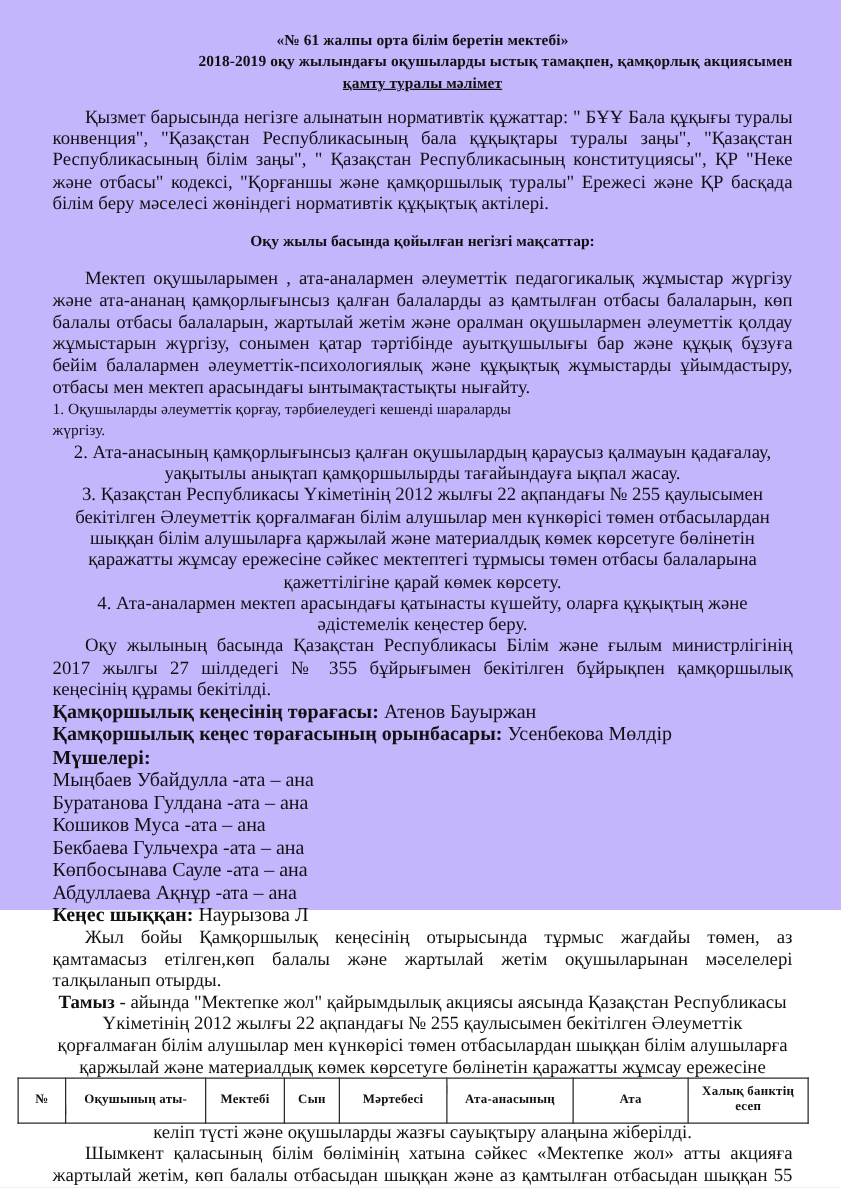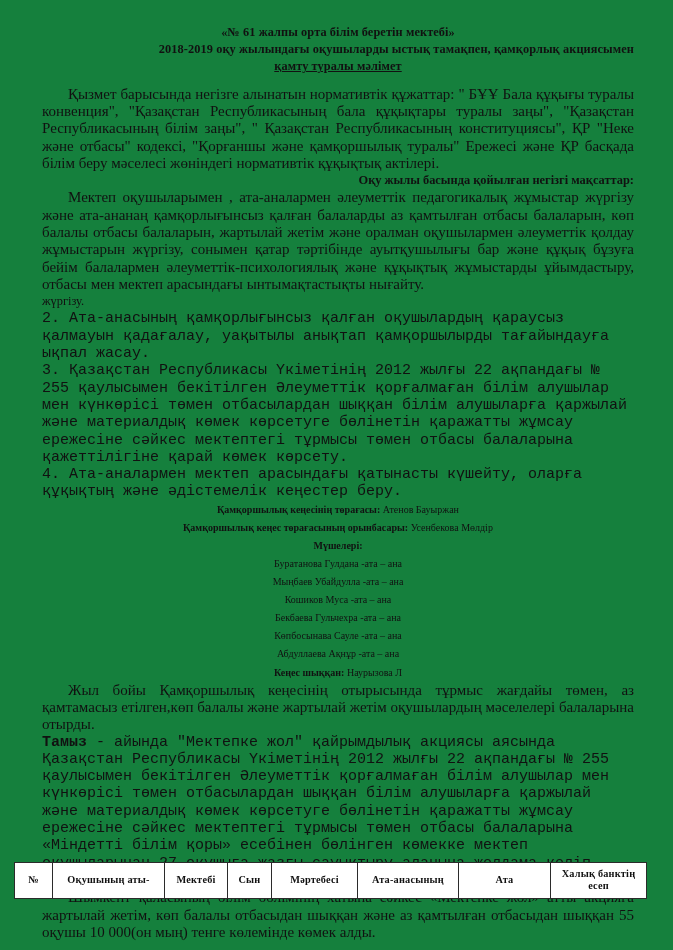--- a/index.html
+++ b/index.html
@@ -10,24 +10,24 @@
   body {
     width: 673px;
     height: 950px;
     font-family: "Liberation Serif", "DejaVu Serif", serif;
     color: #111111;
     overflow: hidden;
   }
   .page {
     position: relative;
     width: 673px;
-    height: 950px;
+    height: 728px;
     box-sizing: border-box;
     padding: 16px;
-    background: #15803d;
+    background: #c4b5fd;
   }
   .doc-body {
     position: absolute;
     left: 42px;
     top: 24px;
     width: 592px;
   }
 
   
   .title-block {
@@ -44,40 +44,40 @@
 
   
   p.para {
     margin: 0;
     font-size: 15px;
     line-height: 17.3px;
     text-align: justify;
     text-justify: inter-word;
   }
   p.para.indent { text-indent: 26px; }
-  p.para.left { text-align: left; font-family: Liberation Mono, monospace; }
+  p.para.left { text-align: center; }
   .bold-run { font-weight: bold; }
   p.heading {
-    margin: 0;
+    margin: 13px;
     font-weight: bold;
     font-size: 12.4px;
     line-height: 17.3px;
-    text-align: right;
+    text-align: center;
   }
   p.listline {
     margin: 0;
     font-size: 12.4px;
     line-height: 17.3px;
     text-align: left;
   }
   p.namerow {
     margin: 0;
-    font-size: 10px;
+    font-size: 16px;
     line-height: 18.1px;
-    text-align: center;
+    text-align: left;
   }
   .label-b { font-weight: bold; }
 
   
   .table-wrap {
     position: absolute;
     left: 14px;
     top: 862px;
     width: 632px;
   }
@@ -112,45 +112,47 @@
       <span class="title-line-2">2018-2019 оқу  жылындағы  оқушыларды ыстық тамақпен, қамқорлық акциясымен</span>
       <span class="title-line-3">қамту  туралы  мәлімет</span>
     </div>
 
     <p class="para indent">Қызмет барысында негізге алынатын нормативтік құжаттар: " БҰҰ Бала құқығы туралы конвенция", "Қазақстан Республикасының бала құқықтары туралы заңы", "Қазақстан Республикасының білім заңы", " Қазақстан Республикасының конституциясы", ҚР "Неке және отбасы" кодексі, "Қорғаншы және қамқоршылық туралы" Ережесі және ҚР басқада білім беру мәселесі жөніндегі нормативтік құқықтық актілері.</p>
 
     <p class="heading">Оқу жылы басында қойылған негізгі мақсаттар:</p>
 
     <p class="para indent">Мектеп  оқушыларымен , ата-аналармен  әлеуметтік  педагогикалық  жұмыстар  жүргізу және  ата-ананаң  қамқорлығынсыз   қалған  балаларды аз  қамтылған  отбасы  балаларын, көп балалы  отбасы балаларын, жартылай  жетім  және  оралман  оқушылармен  әлеуметтік қолдау  жұмыстарын  жүргізу,  сонымен  қатар  тәртібінде  ауытқушылығы бар және  құқық бұзуға бейім балалармен  әлеуметтік-психологиялық  және  құқықтық жұмыстарды ұйымдастыру, отбасы  мен  мектеп  арасындағы  ынтымақтастықты  нығайту.</p>
 
+    <p class="listline">1. Оқушыларды әлеуметтік қорғау, тәрбиелеудегі кешенді шараларды</p>
     <p class="listline">жүргізу.</p>
 
     <p class="para left">2. Ата-анасының қамқорлығынсыз қалған оқушылардың қараусыз қалмауын қадағалау, уақытылы анықтап қамқоршылырды тағайындауға ықпал жасау.</p>
 
     <p class="para left">3. Қазақстан Республикасы Үкіметінің   2012 жылғы 22 ақпандағы № 255 қаулысымен бекітілген   Әлеуметтік қорғалмаған білім алушылар мен күнкөрісі төмен отбасылардан шыққан білім алушыларға қаржылай және материалдық көмек көрсетуге бөлінетін қаражатты жұмсау ережесіне сәйкес мектептегі тұрмысы төмен отбасы балаларына қажеттілігіне қарай көмек көрсету.</p>
 
     <p class="para left">4. Ата-аналармен мектеп арасындағы қатынасты  күшейту, оларға құқықтың және әдістемелік кеңестер беру.</p>
 
+    <p class="para indent">Оқу жылының басында Қазақстан  Республикасы  Білім және ғылым  министрлігінің 2017 жылгы 27 шілдедегі № 355 бұйрығымен  бекітілген  бұйрықпен  қамқоршылық  кеңесінің құрамы бекітілді.</p>
 
     <p class="namerow"><span class="label-b">Қамқоршылық кеңесінің  төрағасы:</span><span> Атенов  Бауыржан</span></p>
 
     <p class="namerow"><span class="label-b">Қамқоршылық  кеңес  төрағасының  орынбасары:</span><span> Усенбекова  Мөлдір</span></p>
 
     <p class="namerow"><span class="label-b">Мүшелері:</span></p>
 
+    <p class="namerow">Мыңбаев  Убайдулла  -ата – ана</p>
     <p class="namerow">Буратанова  Гулдана -ата – ана</p>
-    <p class="namerow">Мыңбаев  Убайдулла  -ата – ана</p>
     <p class="namerow">Кошиков  Муса  -ата – ана</p>
     <p class="namerow">Бекбаева  Гульчехра -ата – ана</p>
     <p class="namerow">Көпбосынава  Сауле -ата – ана</p>
     <p class="namerow">Абдуллаева  Ақнұр -ата – ана</p>
 
     <p class="namerow"><span class="label-b">Кеңес  шыққан:</span><span> Наурызова  Л</span></p>
 
-    <p class="para indent">Жыл бойы Қамқоршылық кеңесінің отырысында тұрмыс жағдайы төмен, аз қамтамасыз етілген,көп  балалы  және жартылай жетім оқушылардың мәселелері балаларына отырды.</p>
+    <p class="para indent">Жыл бойы Қамқоршылық кеңесінің отырысында тұрмыс жағдайы төмен, аз қамтамасыз етілген,көп  балалы  және жартылай жетім оқушыларынан мәселелері талқыланып отырды.</p>
 
     <p class="para left"><span class="bold-run">Тамыз</span><span> - айында "Мектепке жол" қайрымдылық акциясы аясында Қазақстан Республикасы Үкіметінің   2012 жылғы 22  ақпандағы № 255 қаулысымен  бекітілген   Әлеуметтік қорғалмаған  білім  алушылар мен күнкөрісі төмен отбасылардан шыққан білім алушыларға қаржылай және материалдық  көмек көрсетуге бөлінетін қаражатты жұмсау ережесіне сәйкес мектептегі тұрмысы төмен  отбасы балаларына «Міндетті  білім  қоры»  есебінен  бөлінген  көмекке  мектеп  оқушыларынан  27 оқушыға  жазғы  сауықтыру  алаңына  жолдама  келіп  түсті  және  оқушыларды  жазғы  сауықтыру  алаңына  жіберілді.</span></p>
 
     <p class="para indent">Шымкент  қаласының  білім  бөлімінің  хатына  сәйкес «Мектепке  жол»  атты  акцияға жартылай  жетім, көп балалы  отбасыдан  шыққан және аз қамтылған отбасыдан шыққан  55  оқушы   10 000(он  мың) тенге көлемінде  көмек  алды.</p>
 
   </div>
 
   <div class="table-wrap">
     <table class="data-table">
       <colgroup>

